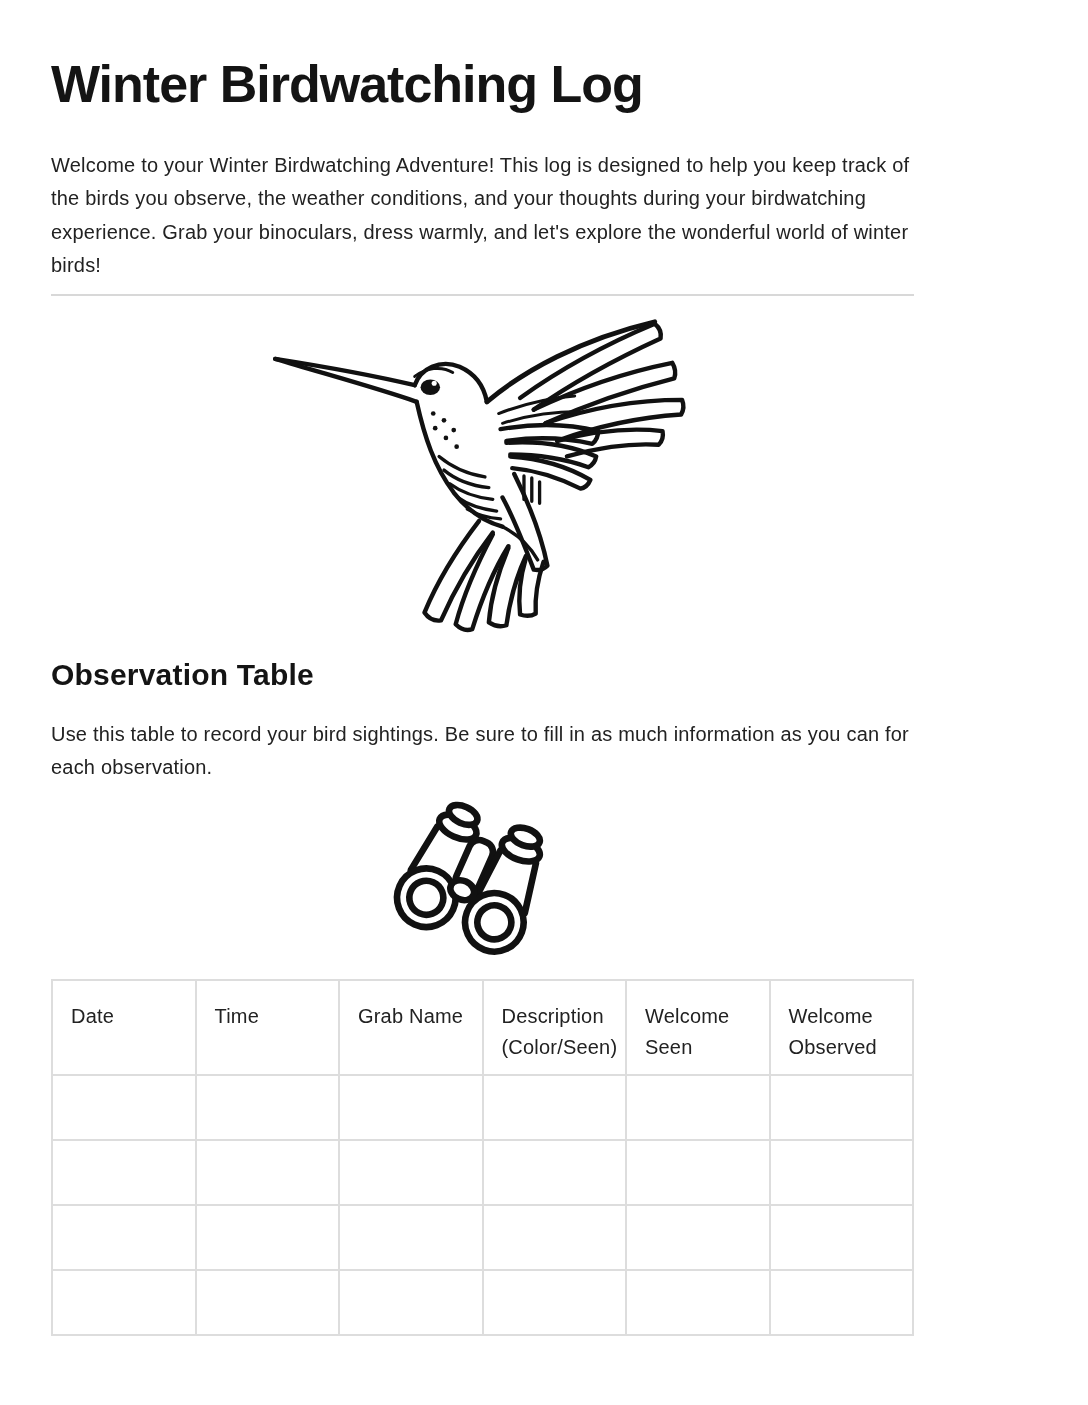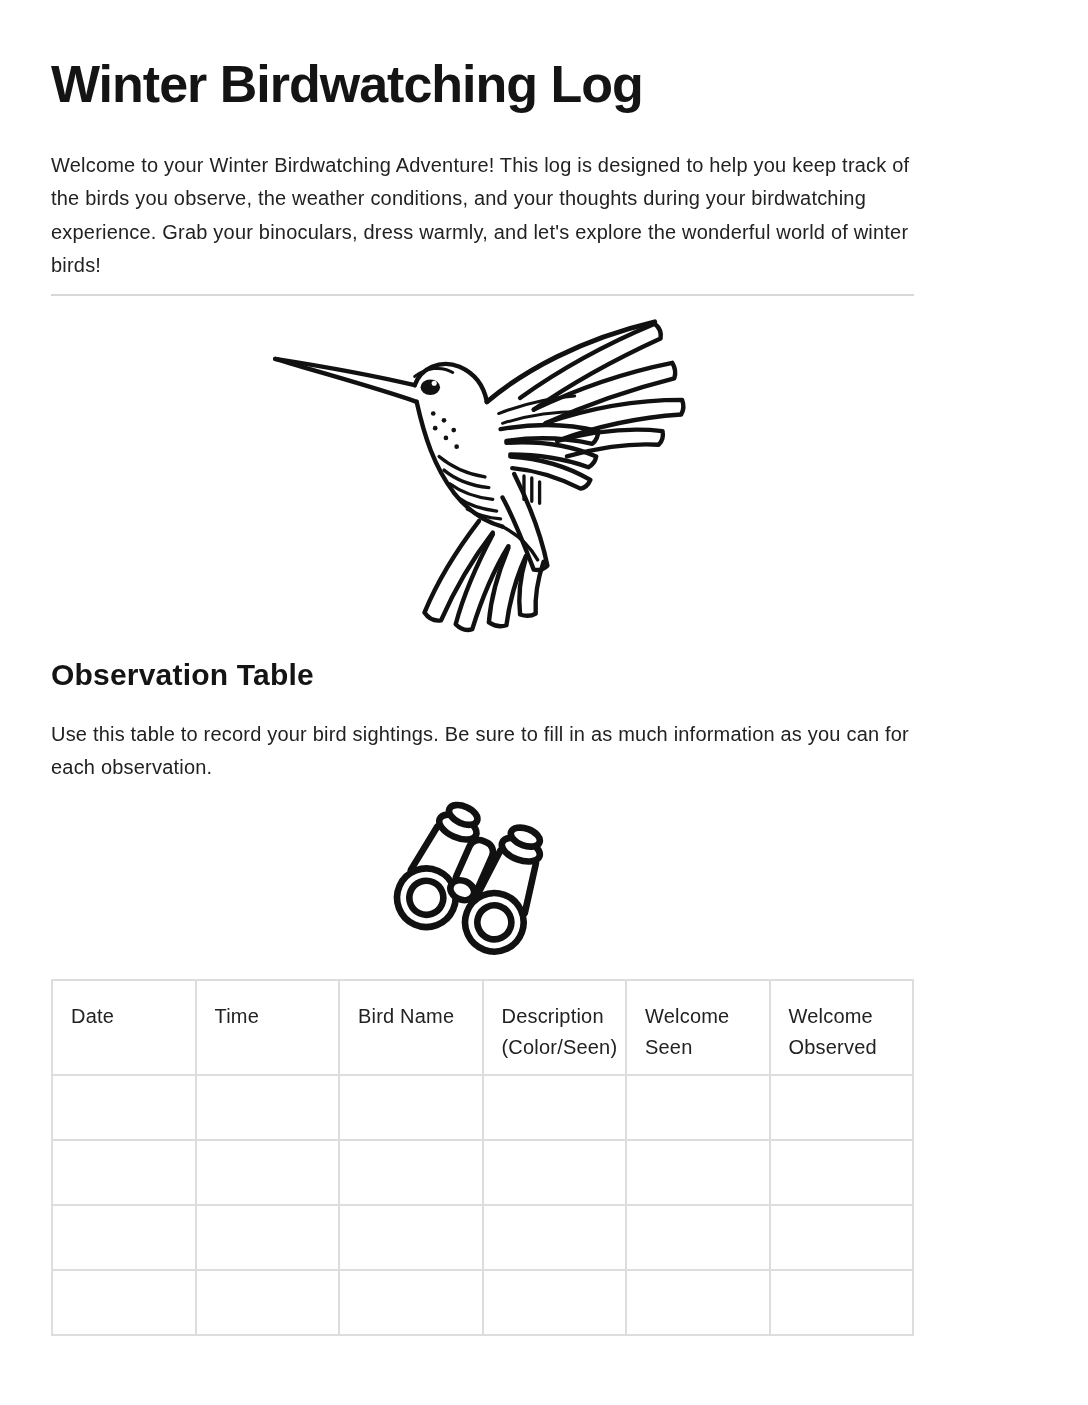--- a/index.html
+++ b/index.html
@@ -169,21 +169,21 @@
 
       <ellipse cx="88" cy="104" rx="13" ry="10" transform="rotate(24 88 104)"></ellipse>
     </svg>
   </div>
 
   <table class="obs-table">
     <thead>
       <tr>
         <th>Date</th>
         <th>Time</th>
-        <th>Bird Name</th>
+        <th>Grab Name</th>
         <th>Description (Color/Seen)</th>
         <th>Welcome Seen</th>
         <th>Welcome Observed</th>
       </tr>
     </thead>
     <tbody>
         <tr>
           <td></td>
           <td></td>
           <td></td>

